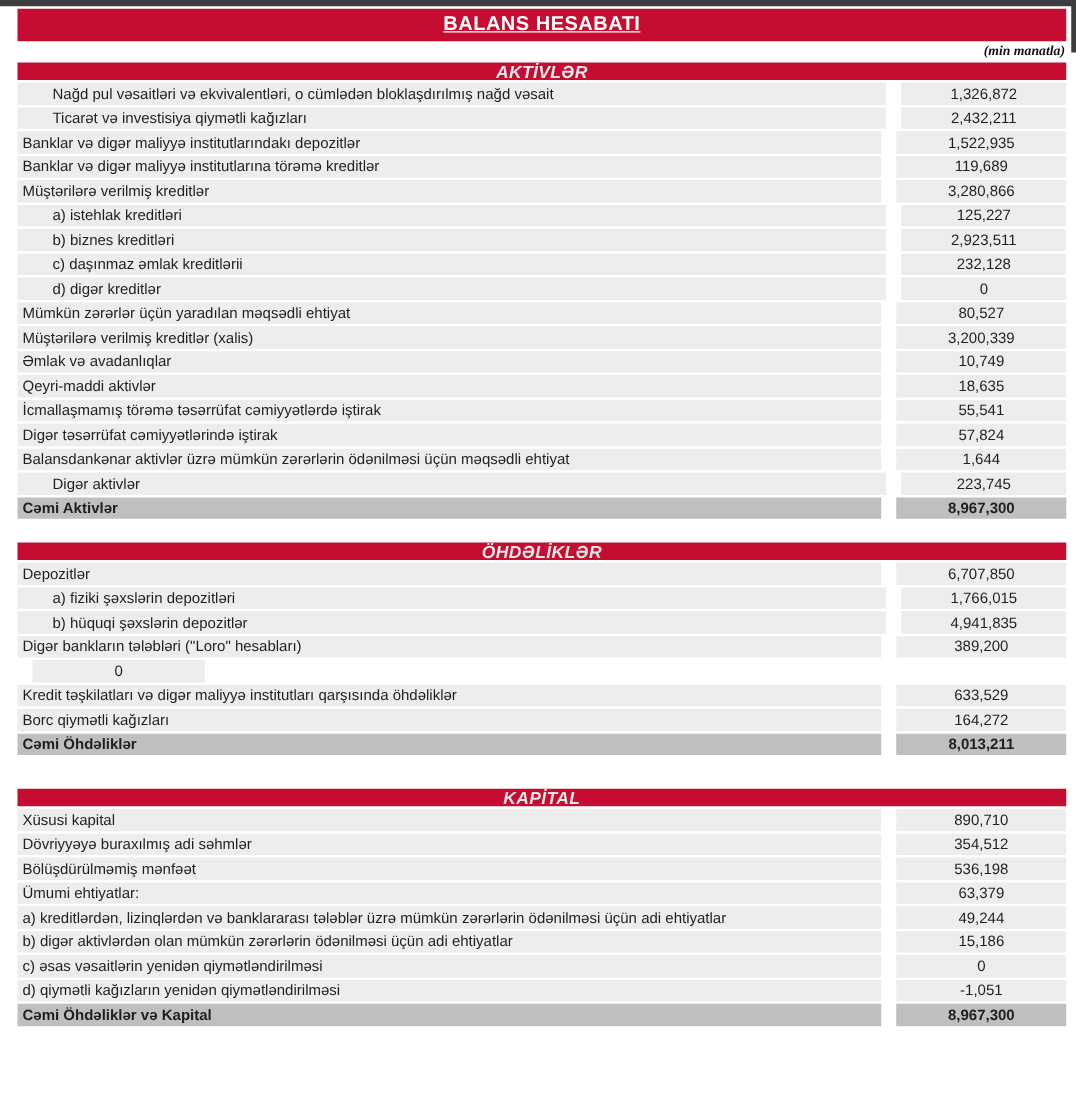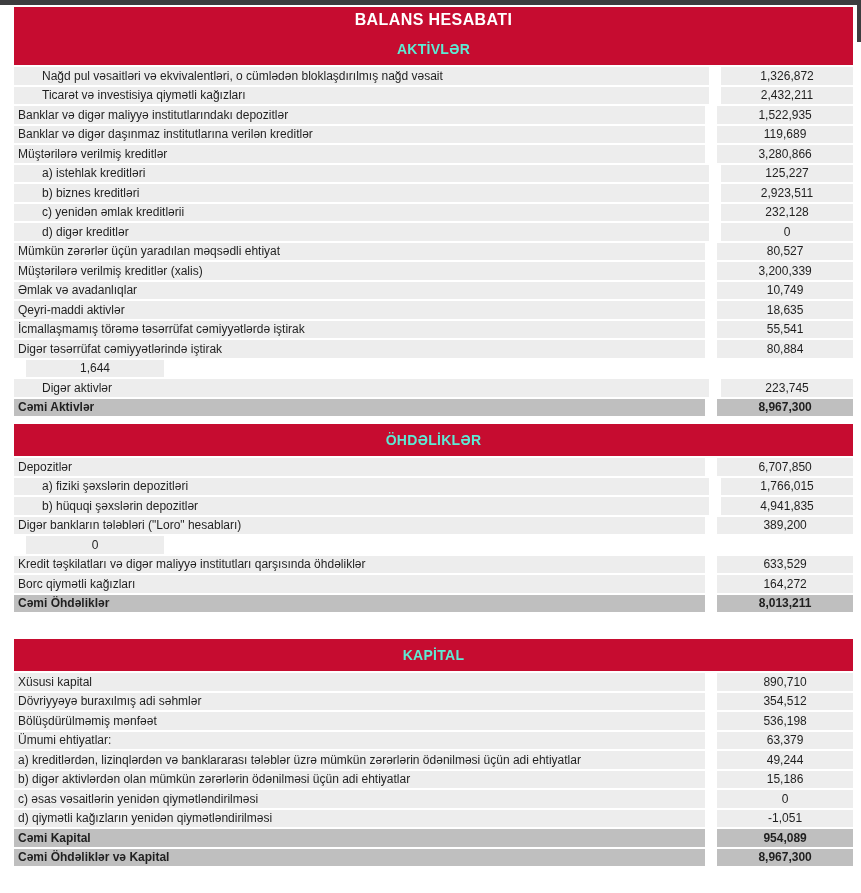--- a/index.html
+++ b/index.html
@@ -7,34 +7,34 @@
     width:861px; height:893px; background:#ffffff; position:relative;
     font-family:"Liberation Sans", sans-serif; color:#1f1f1f;
     overflow:hidden;
   }
   .top-edge { width:861px; height:5px; background:var(--dark,#3d3d3f); }
   .right-edge { position:absolute; top:0; right:0; width:4px; height:42px; background:var(--dark,#3d3d3f); }
   .content { margin-left:14px; width:839px; }
   .title-bar {
     margin-top:2px; height:26px; background:var(--accent,#C60C30);
     color:#ffffff; font-weight:bold; font-size:16px; letter-spacing:0.4px;
-    display:flex; align-items:center; justify-content:center;
+    display:flex; align-items:center; justify-content:center;text-decoration:underline;
   }
   .unit-note {
     height:15px; padding-top:2px; padding-right:1px;
     font-family:"Liberation Serif", serif; font-style:italic; font-weight:bold;
     font-size:11px; text-align:right; color:#111111;
   }
   .section-header {
-    height:32px; background:var(--accent,#C60C30); color:#5eead4;
+    height:14px; background:var(--accent,#C60C30); color:#e5e5e5;
     font-weight:bold; font-size:14px; letter-spacing:0.3px;
-    display:flex; align-items:center; justify-content:center;
+    display:flex; align-items:center; justify-content:center;font-style:italic;
   }
   #sections > section { margin-top:0; }
-  #sections > section + section { margin-top:8px; }
+  #sections > section + section { margin-top:19px; }
   #sections > section:nth-child(3) { margin-top:27px;text-align:right; }
   .row { display:flex; margin-top:2px; height:17.5px; }
   .cell {
     background:var(--rowbg,#EDEDED); font-size:12px;
     display:flex; align-items:center; overflow:hidden; white-space:nowrap;
   }
   .cell.label { width:698px; padding-left:4px; }
   .cell.value { margin-left:12px; width:138px; justify-content:center; }
   .row.indent .cell.label { padding-left:28px; }
   .row.total .cell { background:var(--totalbg,#BFBFBF); font-weight:bold; }
@@ -42,61 +42,62 @@
 </head>
 <body style="--accent: #C60C30; --rowbg: #EDEDED; --totalbg: #BFBFBF; --dark: #3D3D3F; color: rgb(31, 31, 31);">
 
 <div class="top-edge"></div>
 <div class="right-edge"></div>
 
 <div class="content">
   <div class="title-bar">
     <span>BALANS HESABATI</span>
   </div>
+  <div class="unit-note">(min manatla)</div>
   <div id="sections">
   <section>
     <div class="section-header">AKTİVLƏR</div>
     <div class="rows">
   <div class="row indent">
     <div class="cell label">Nağd pul vəsaitləri və ekvivalentləri, o cümlədən bloklaşdırılmış nağd vəsait</div>
     <div class="cell value">1,326,872</div>
   </div>
 
   <div class="row indent">
     <div class="cell label">Ticarət və investisiya qiymətli kağızları</div>
     <div class="cell value">2,432,211</div>
   </div>
 
   <div class="row">
     <div class="cell label">Banklar və digər maliyyə institutlarındakı depozitlər</div>
     <div class="cell value">1,522,935</div>
   </div>
 
   <div class="row">
-    <div class="cell label">Banklar və digər daşınmaz institutlarına verilən kreditlər</div>
+    <div class="cell label">Banklar və digər maliyyə institutlarına törəmə kreditlər</div>
     <div class="cell value">119,689</div>
   </div>
 
   <div class="row">
     <div class="cell label">Müştərilərə verilmiş kreditlər</div>
     <div class="cell value">3,280,866</div>
   </div>
 
   <div class="row indent">
     <div class="cell label">a) istehlak kreditləri</div>
     <div class="cell value">125,227</div>
   </div>
 
   <div class="row indent">
     <div class="cell label">b) biznes kreditləri</div>
     <div class="cell value">2,923,511</div>
   </div>
 
   <div class="row indent">
-    <div class="cell label">c) yenidən əmlak kreditlərii</div>
+    <div class="cell label">c) daşınmaz əmlak kreditlərii</div>
     <div class="cell value">232,128</div>
   </div>
 
   <div class="row indent">
     <div class="cell label">d) digər kreditlər</div>
     <div class="cell value">0</div>
   </div>
 
   <div class="row">
     <div class="cell label">Mümkün zərərlər üçün yaradılan məqsədli ehtiyat</div>
@@ -118,24 +119,25 @@
     <div class="cell value">18,635</div>
   </div>
 
   <div class="row">
     <div class="cell label">İcmallaşmamış törəmə təsərrüfat cəmiyyətlərdə iştirak</div>
     <div class="cell value">55,541</div>
   </div>
 
   <div class="row">
     <div class="cell label">Digər təsərrüfat cəmiyyətlərində iştirak</div>
-    <div class="cell value">80,884</div>
-  </div>
-
-  <div class="row">
+    <div class="cell value">57,824</div>
+  </div>
+
+  <div class="row">
+    <div class="cell label">Balansdankənar aktivlər üzrə mümkün zərərlərin ödənilməsi üçün məqsədli ehtiyat</div>
     <div class="cell value">1,644</div>
   </div>
 
   <div class="row indent">
     <div class="cell label">Digər aktivlər</div>
     <div class="cell value">223,745</div>
   </div>
 
   <div class="row total">
     <div class="cell label">Cəmi Aktivlər</div>
@@ -225,24 +227,20 @@
   <div class="row">
     <div class="cell label">c) əsas vəsaitlərin yenidən qiymətləndirilməsi</div>
     <div class="cell value">0</div>
   </div>
 
   <div class="row">
     <div class="cell label">d) qiymətli kağızların yenidən qiymətləndirilməsi</div>
     <div class="cell value">-1,051</div>
   </div>
 
-  <div class="row total">
-    <div class="cell label">Cəmi Kapital</div>
-    <div class="cell value">954,089</div>
-  </div>
 
   <div class="row total">
     <div class="cell label">Cəmi Öhdəliklər və Kapital</div>
     <div class="cell value">8,967,300</div>
   </div>
 </div>
   </section>
 </div>
 </div>
 

